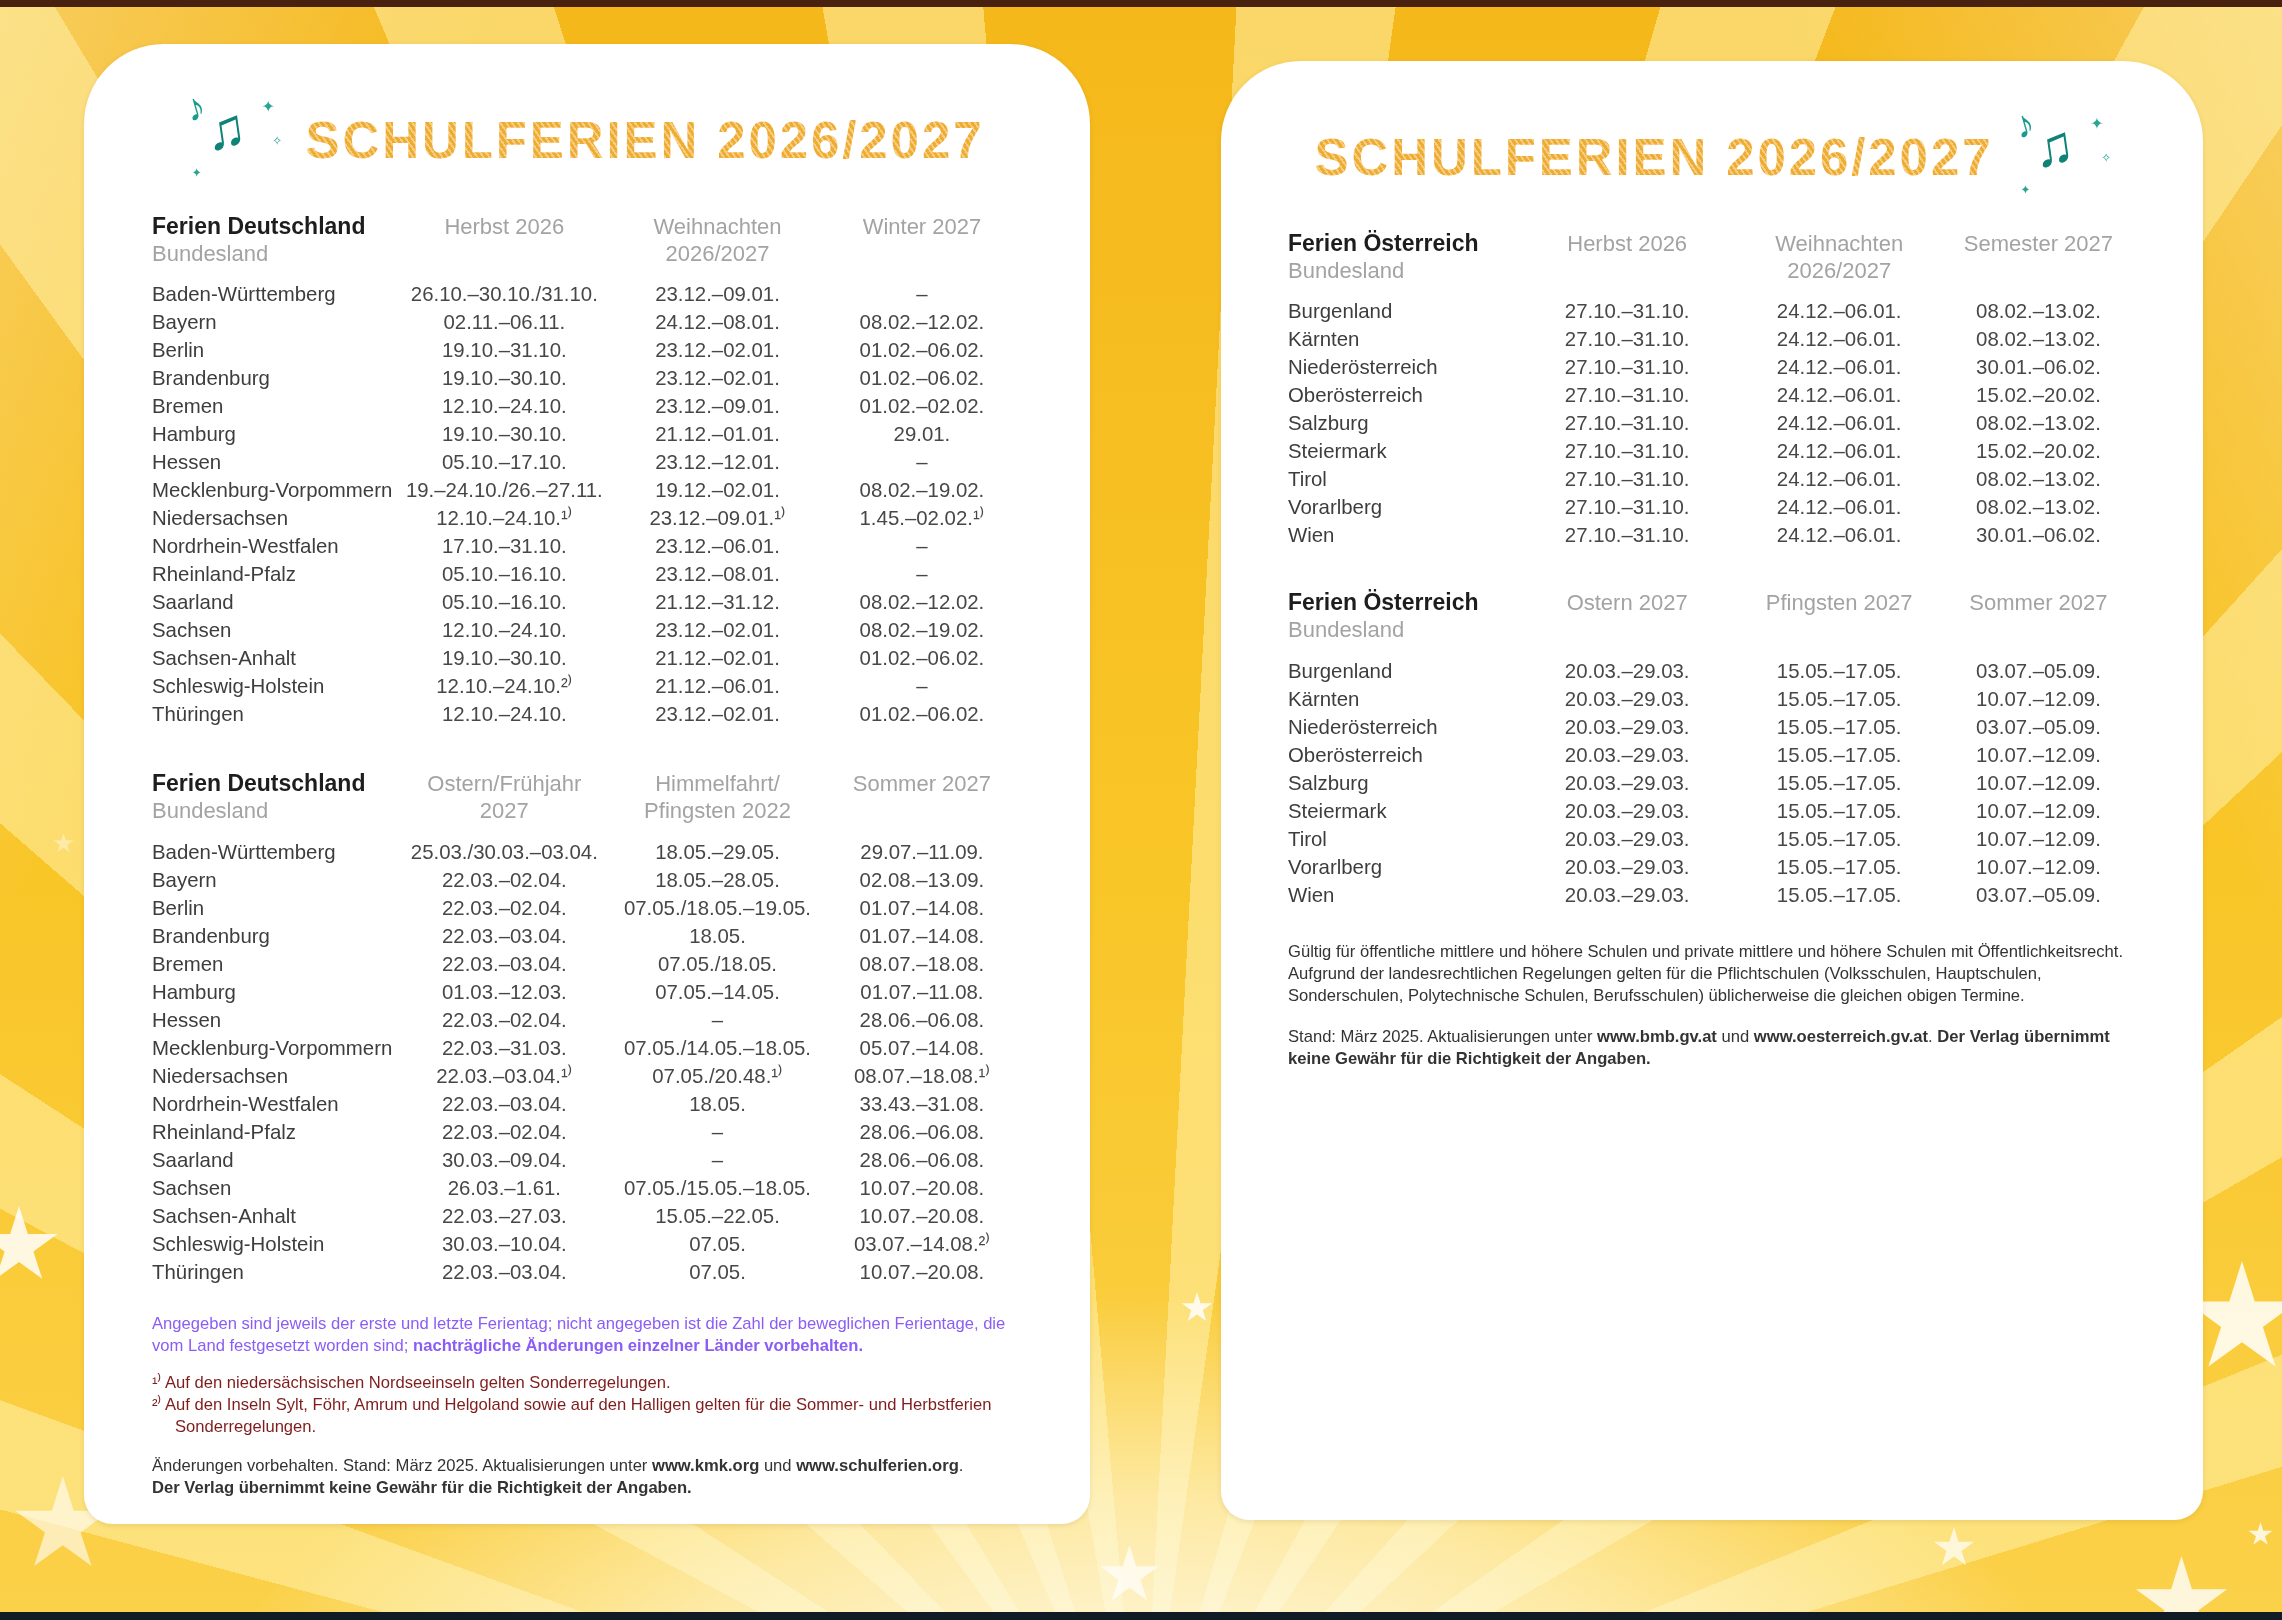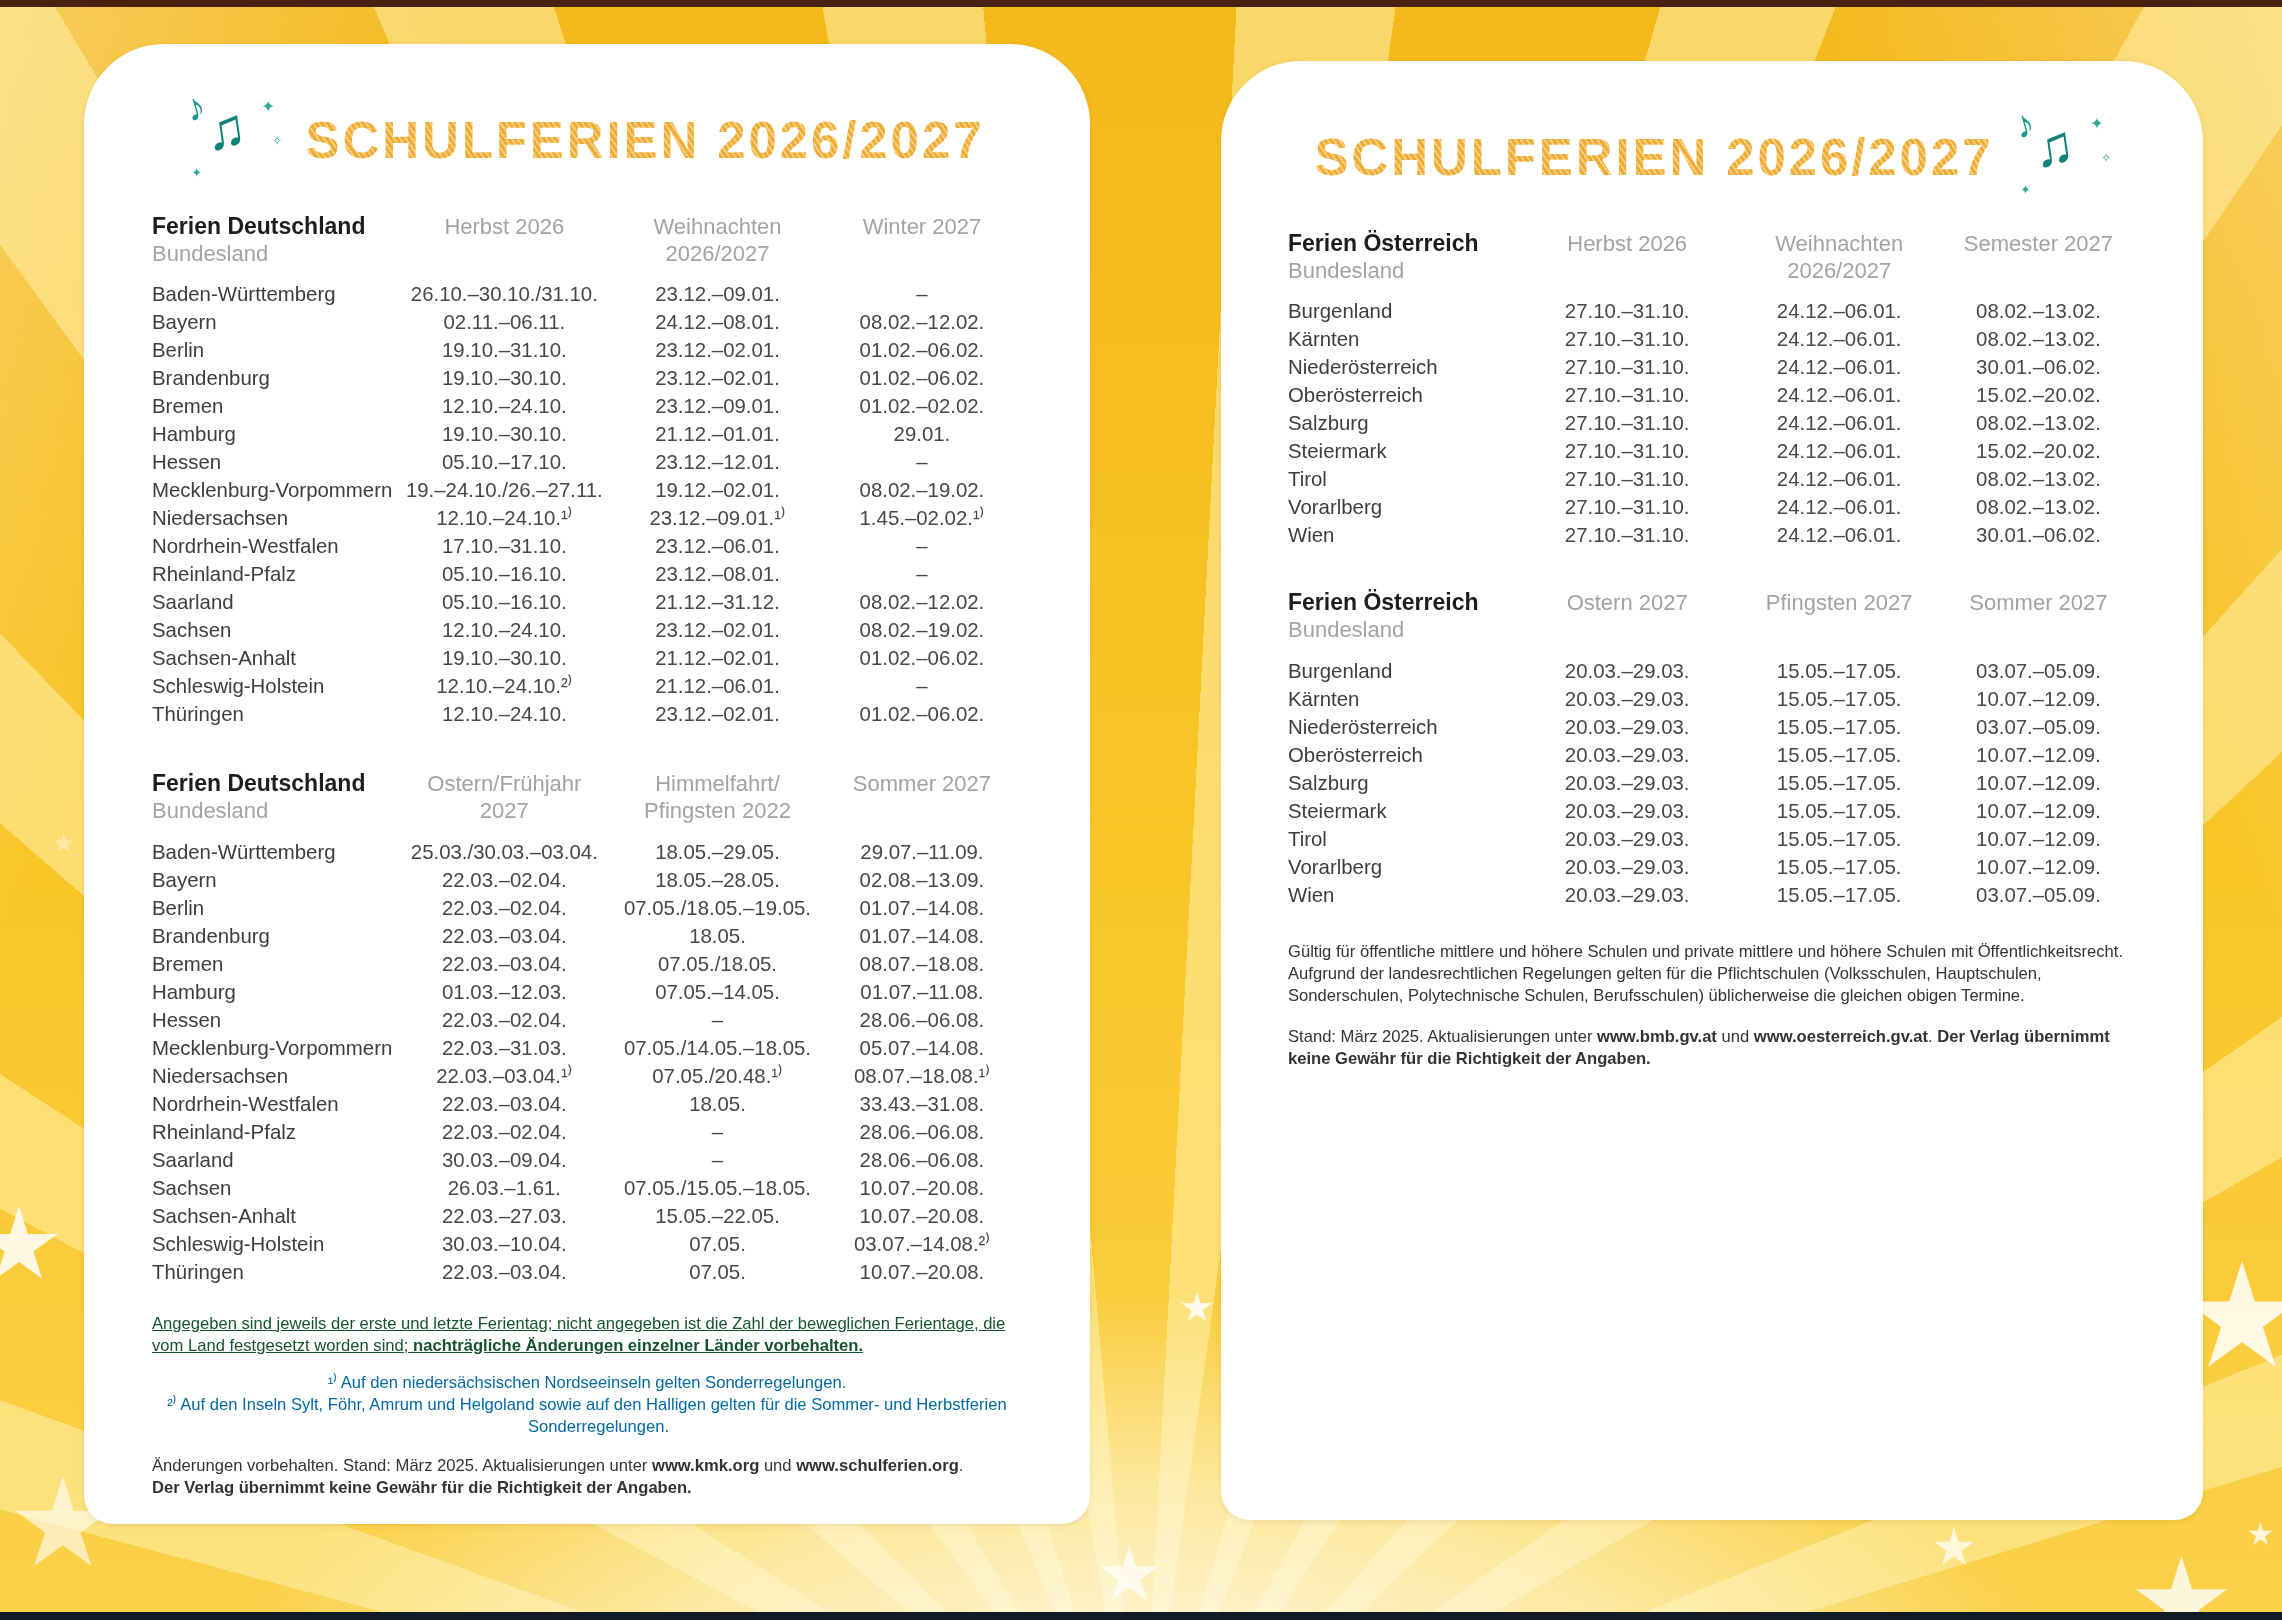--- a/index.html
+++ b/index.html
@@ -56,24 +56,24 @@
   .g-r .thead,.g-r .tr{grid-template-columns:27% 26% 24% 23%;}
   .thead{align-items:start;margin-bottom:13.3px;}
   .tt{font-size:23px;font-weight:bold;color:#1d1d1d;line-height:27px;}
   .ts{font-size:22px;color:#a3a3a3;line-height:27px;}
   .th{font-size:22px;color:#a3a3a3;text-align:center;line-height:27px;white-space:pre-line;}
   .tr{line-height:28px;}
   .td{font-size:20.4px;color:#474747;}
   .td.label{color:#3d3d3d;}
   .td.c{text-align:center;}
 
-  .note{font-size:16.6px;line-height:22px;color:#14532d;margin:27px 0 0 0;text-decoration:underline;}
+  .note{font-size:16.6px;line-height:22px;color:#8b5cf6;margin:27px 0 0 0;}
   .b{font-weight:bold;}
   .fns{margin-top:15px;}
-  .fn{font-size:16.6px;line-height:22px;color:#0369a1;margin:0;padding-left:23px;text-indent:-23px;text-align:center;}
+  .fn{font-size:16.6px;line-height:22px;color:#7f1d1d;margin:0;padding-left:23px;text-indent:-23px;}
   .stand{font-size:16.6px;line-height:22px;color:#333;margin:17px 0 0 0;}
   .stand .line2{display:block;}
 
   .note-r{font-size:16.6px;line-height:22px;color:#333;margin:32px 0 0 0;}
   .stand-r{font-size:16.6px;line-height:22px;color:#333;margin:19px 0 0 0;}
   .ch-title{font-size:22px;font-weight:bold;color:#1d1d1d;margin:68px 0 0 0;}
   .ch-body{font-size:18.5px;line-height:26px;font-weight:bold;color:#222;margin:21px 0 0 0;}
 </style>
 </head>
 <body>

